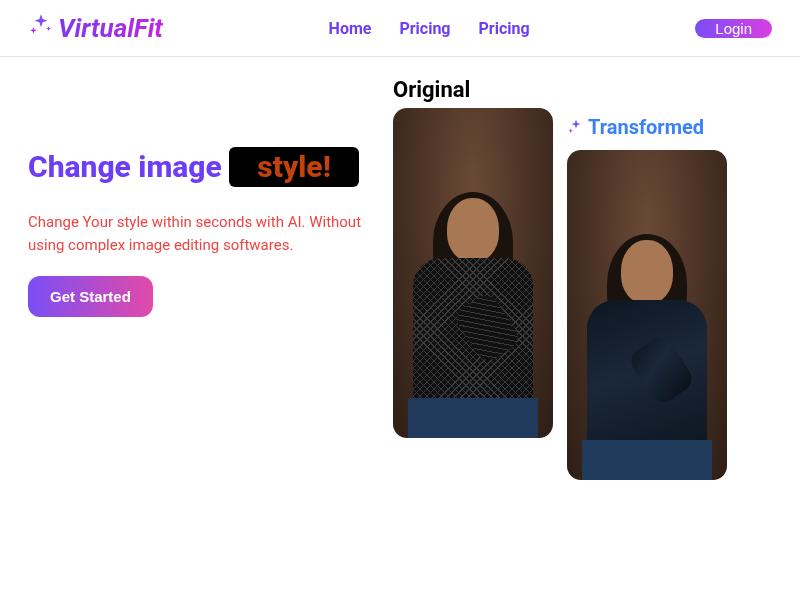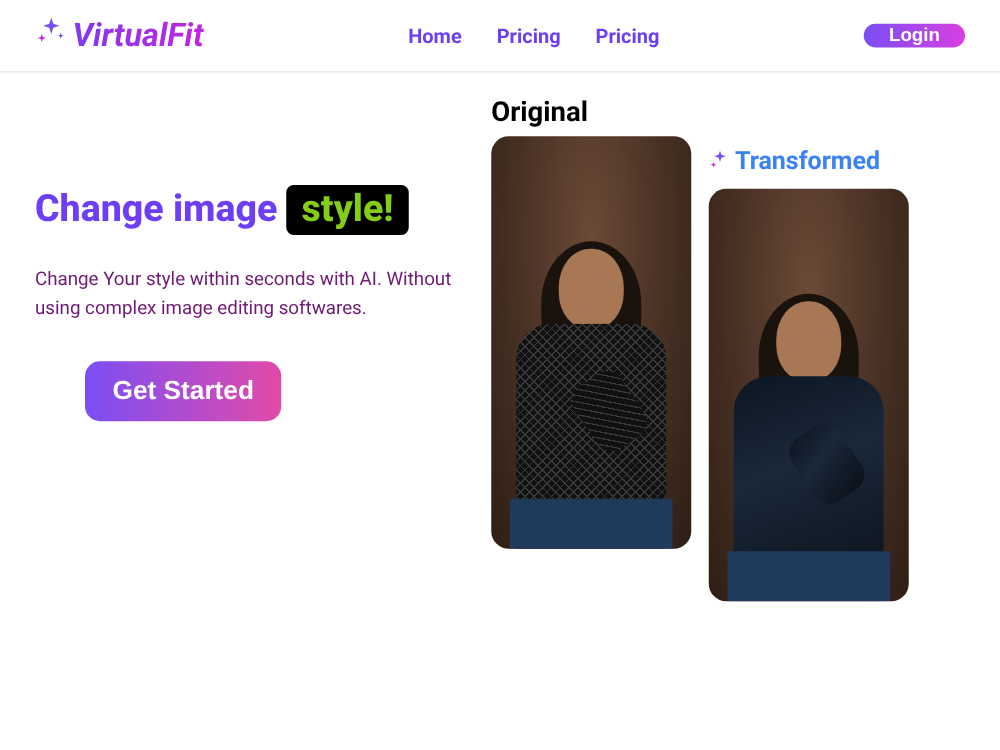--- a/index.html
+++ b/index.html
@@ -40,61 +40,60 @@
       font-size: 16px;
       text-decoration: none;
     }
     .login-btn {
       background: linear-gradient(90deg, #7b4ef5, #d83fe0);
       color: #fff;
       border: none;
       padding: 1px 20px;
       border-radius: 10px;
       font-size: 15px;
-      font-weight: 700;
+      font-weight: 400;
       cursor: pointer;
     }
     main {
       display: flex;
       padding: 20px 0 0 28px;
     }
     .left {
       width: 345px;
       padding-top: 70px;
     }
     .headline {
       font-size: 30px;
       font-weight: 800;
       color: #6d3ef5;
       line-height: 1.2;
       margin-bottom: 24px;
     }
     .headline .highlight {
       background: #000;
-      color: #84cc16;
-      padding: 2px 12px;
+      color: #c2410c;
+      padding: 2px 28px;
       border-radius: 6px;
       display: inline-block;
     }
     .subtext {
       font-size: 15px;
-      color: #701a75;
+      color: #ef4444;
       line-height: 1.55;
-      margin-bottom: 30px;
+      margin-bottom: 18px;
     }
     .cta {
       background: linear-gradient(90deg, #7b4ef5, #e24aa8);
       color: #fff;
       border: none;
       padding: 12px 22px;
       border-radius: 12px;
-      font-size: 21px;
+      font-size: 15px;
       font-weight: 600;
       cursor: pointer;
-      margin-left: 40px;
     }
     .right {
       flex: 1;
       position: relative;
       padding-left: 20px;
     }
     .orig-label {
       font-size: 22px;
       font-weight: 700;
       margin-bottom: 6px;

